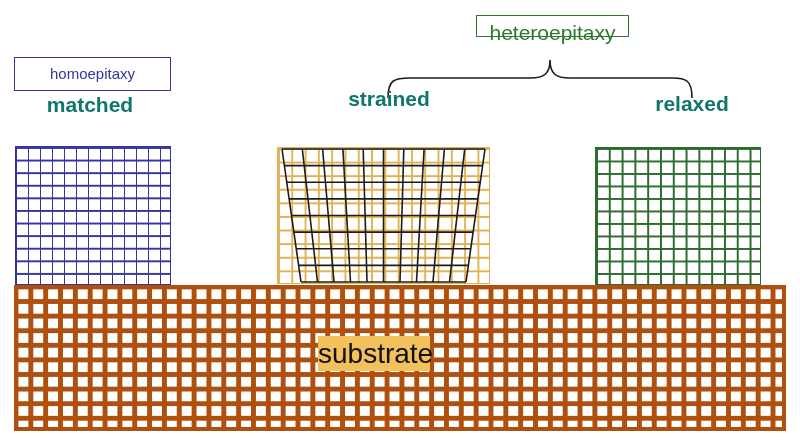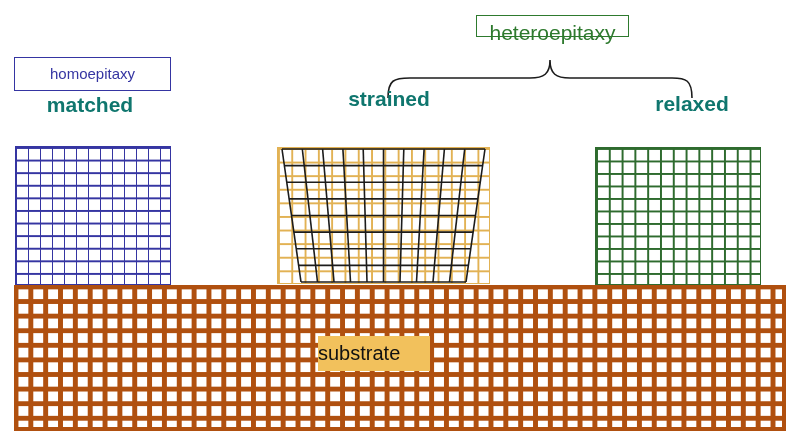--- a/index.html
+++ b/index.html
@@ -71,21 +71,21 @@
   .strained-overlay{
     left:277px;top:147px;width:213px;height:137px;
   }
   .brace-svg{
     left:380px;top:54px;width:320px;height:46px;
   }
   .substrate-label{
     left:318px;top:336px;width:112px;height:35px;
     background:#f2c15c;
     color:#111111;
-    font-size:20px;line-height:35px;text-align:left;
+    font-size:28px;line-height:35px;text-align:right;
   }
 </style>
 </head>
 <body>
 
 <div class="canvas">
 
   <div class="abs homo-box">
     <span>homoepitaxy</span>
   </div>

